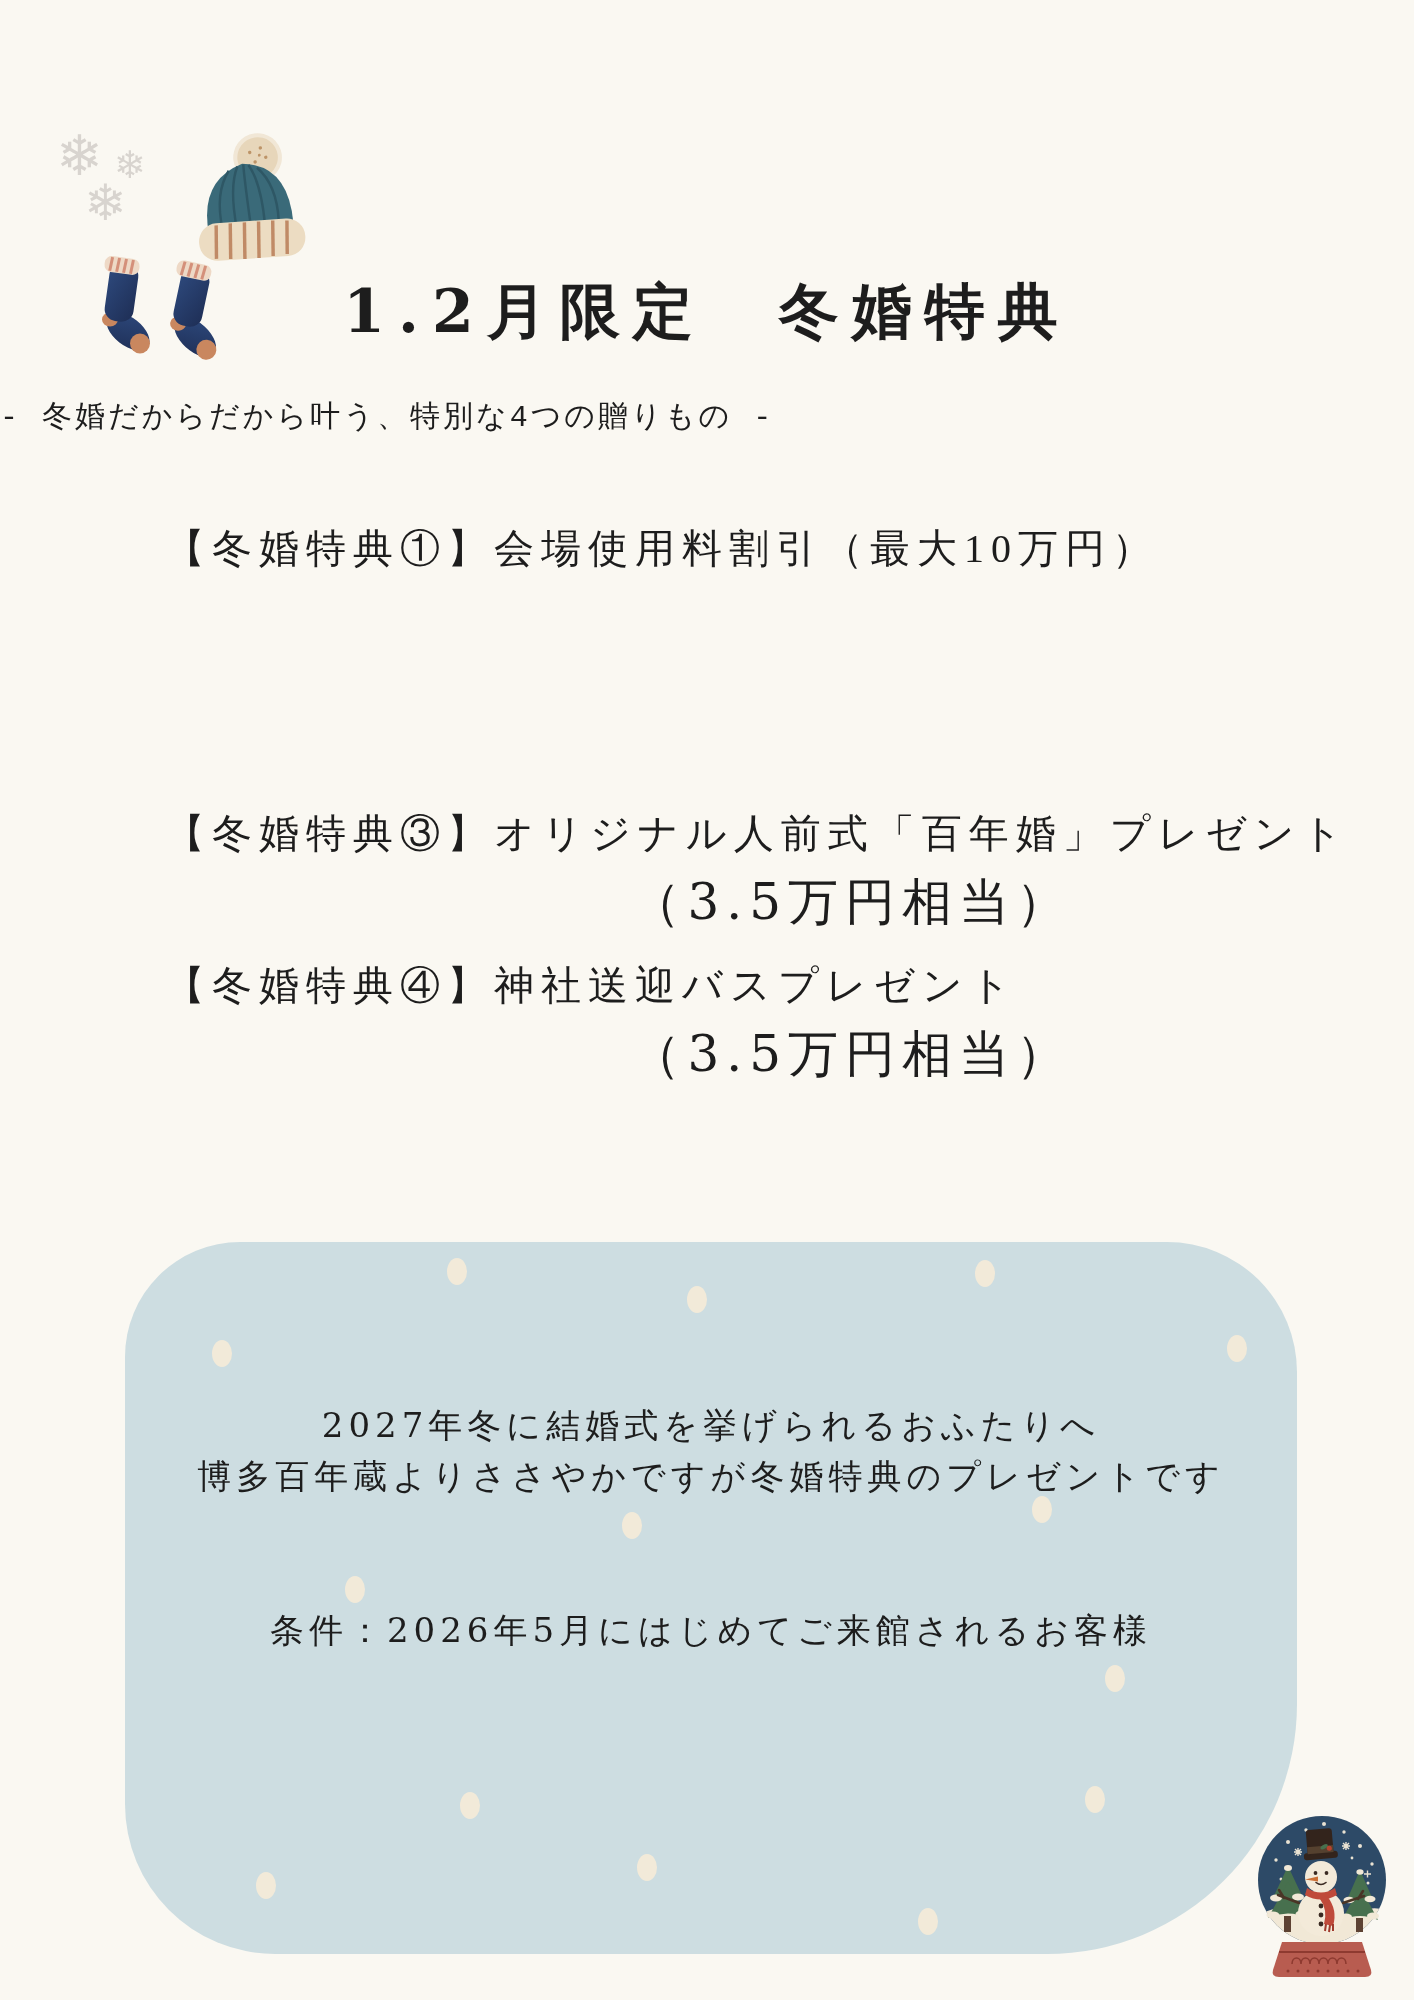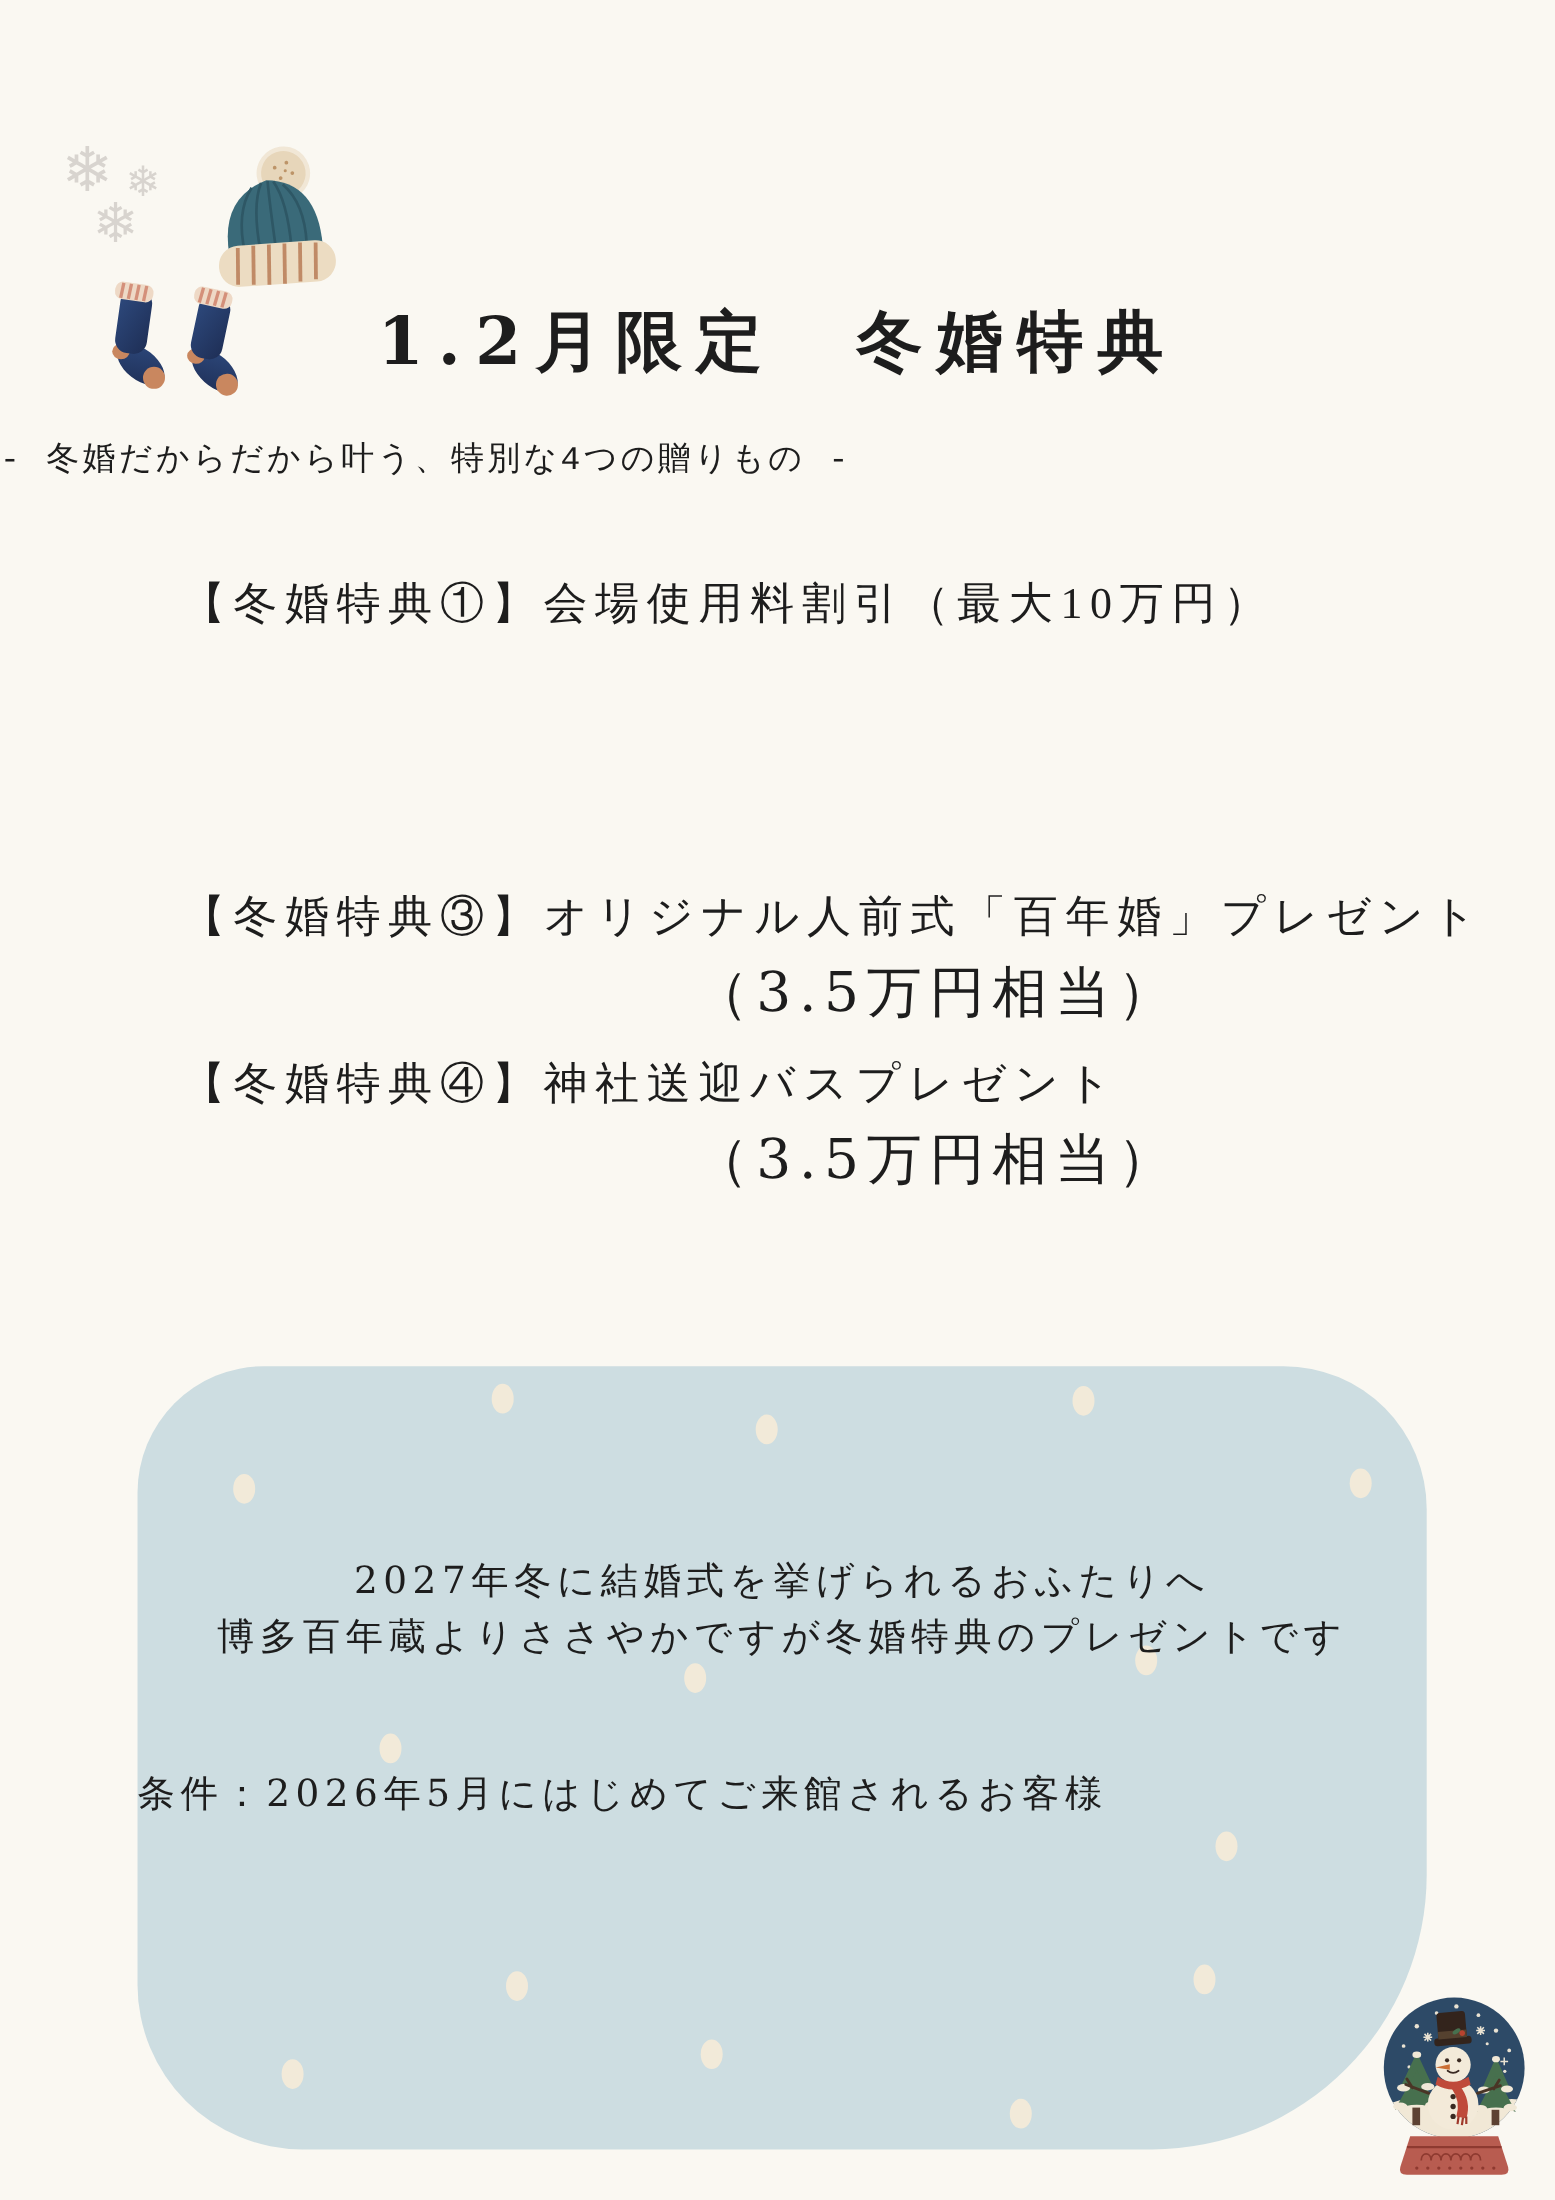--- a/index.html
+++ b/index.html
@@ -35,24 +35,24 @@
   .benefit.b4{top:962px;}
   .benefit .note{margin-top:18px;text-align:right;padding-right:282px;font-size:50px;}
   .info-box{
     position:absolute;left:125px;top:1242px;width:1172px;height:712px;
     background:var(--box-bg);
     border-radius:115px 130px 250px 150px;
   }
   .dot{position:absolute;width:20px;height:27px;border-radius:50%;background:var(--snow-dot);}
   .box-message{
     position:absolute;left:0;right:0;top:158px;text-align:center;
-    font-size:34px;letter-spacing:5px;line-height:1.5;margin-top:12px;
+    font-size:34px;letter-spacing:5px;line-height:1.5;
   }
   .box-condition{
-    position:absolute;left:0;right:0;top:366px;
+    position:absolute;left:0;right:0;top:366px;text-align:center;
     font-size:34px;letter-spacing:5px;
   }
   .globe{position:absolute;left:1248px;top:1800px;width:150px;height:180px;}
 </style>
 </head>
 <body>
 
 <div class="page">
 
   <span class="flake f1">❄</span>

